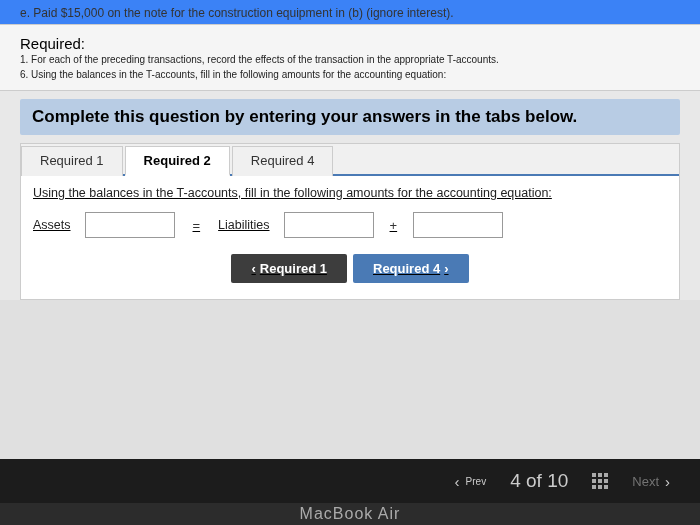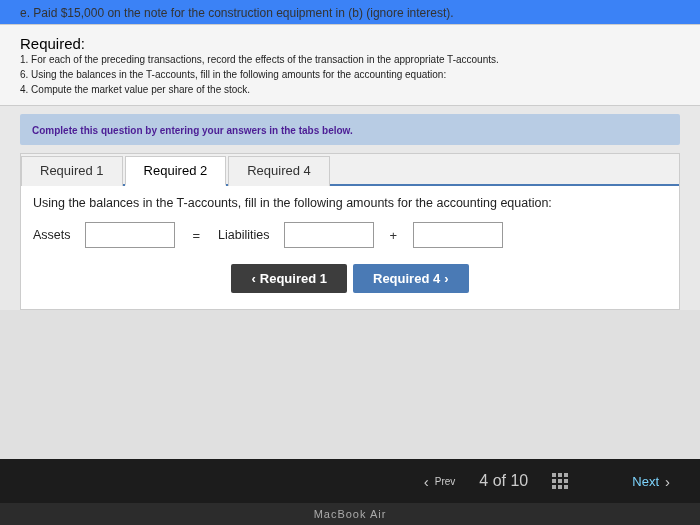--- a/index.html
+++ b/index.html
@@ -50,22 +50,22 @@
     
     .instruction-box {
       background: #b8cce4;
       margin: 8px 20px;
       padding: 8px 12px;
       border-radius: 2px;
     }
 
     .instruction-box span {
       font-weight: bold;
-      font-size: 10px;
-      color: #4c1d95;
+      font-size: 17px;
+      color: #000000;
     }
 
     
     .tabs-container {
       background: #fff;
       margin: 0 20px;
       border: 1px solid #ccc;
       border-bottom: none;
     }
 
@@ -85,32 +85,33 @@
       color: #333;
       margin-right: 2px;
       position: relative;
       top: 2px;
     }
 
     .tab.active {
       background: #fff;
       border-bottom: 2px solid #fff;
       color: #000;
-      font-weight: normal;
+      font-weight: bold;
       border: 1px solid #ccc;
       border-bottom: 2px solid #fff;
       z-index: 1;
     }
 
     .tab-content-area {
       background: #fff;
       margin: 0 20px;
       border: 1px solid #ccc;
       border-top: none;
       padding: 10px 12px 16px 12px;
+      text-decoration: underline;
     }
 
     .tab-instruction {
       font-size: 12.5px;
       color: #222;
       margin-bottom: 12px;
     }
 
     
     .accounting-row {
@@ -212,21 +213,20 @@
 <div class="page-wrapper">
 
   <div class="top-strip">
     <span>e.  Paid $15,000 on the note for the construction equipment in (b) (ignore interest).</span>
   </div>
 
   <div class="required-section">
     <div class="required-title">Required:</div>
     <div class="req-item">1. For each of the preceding transactions, record the effects of the transaction in the appropriate T-accounts.</div>
     <div class="req-item">6. Using the balances in the T-accounts, fill in the following amounts for the accounting equation:</div>
-    <div class="req-item">4. Compute the market value per share of the stock.</div>
   </div>
 
   <div class="instruction-box">
     <span>Complete this question by entering your answers in the tabs below.</span>
   </div>
 
   <div class="tabs-container">
     <div class="tabs-row">
       <div class="tab">Required 1</div>
       <div class="tab active">Required 2</div>
@@ -259,34 +259,34 @@
     </div>
   </div>
 
   <div style="flex:1; background:#e0e0e0;"></div>
 
   <div style="background:#1c1c1c; height:44px; display:flex; align-items:center; justify-content:flex-end; padding:0 30px; gap:24px; position:relative;">
     <button class="bottom-nav-btn">
       <span style="color:#ccc; font-size:15px;">‹</span>
       <span style="color:#ccc; font-size:10px;">Prev</span>
     </button>
-    <span style="color:#ccc; font-size:16px;">4 of 10</span>
+    <span style="color:#ccc; font-size:19px;">4 of 10</span>
     <div class="grid-icon">
       <div class="grid-dot"></div>
       <div class="grid-dot"></div>
       <div class="grid-dot"></div>
       <div class="grid-dot"></div>
       <div class="grid-dot"></div>
       <div class="grid-dot"></div>
       <div class="grid-dot"></div>
       <div class="grid-dot"></div>
       <div class="grid-dot"></div>
     </div>
     <button class="bottom-nav-btn">
-      <span style="color:#7dd3fc; font-size:13px;margin-left:40px;">Next</span>
+      <span style="color:#737373; font-size:13px;">Next</span>
       <span style="color:#ccc; font-size:15px;">›</span>
     </button>
   </div>
 
   <div style="background:#2c2c2c; height:22px; display:flex; align-items:center; justify-content:center;">
-    <span style="color:#aaa; font-size:11px; letter-spacing:1px;">MacBook Air</span>
+    <span style="color:#aaa; font-size:16px; letter-spacing:1px;">MacBook Air</span>
   </div>
 </div>
 
 </body></html>

